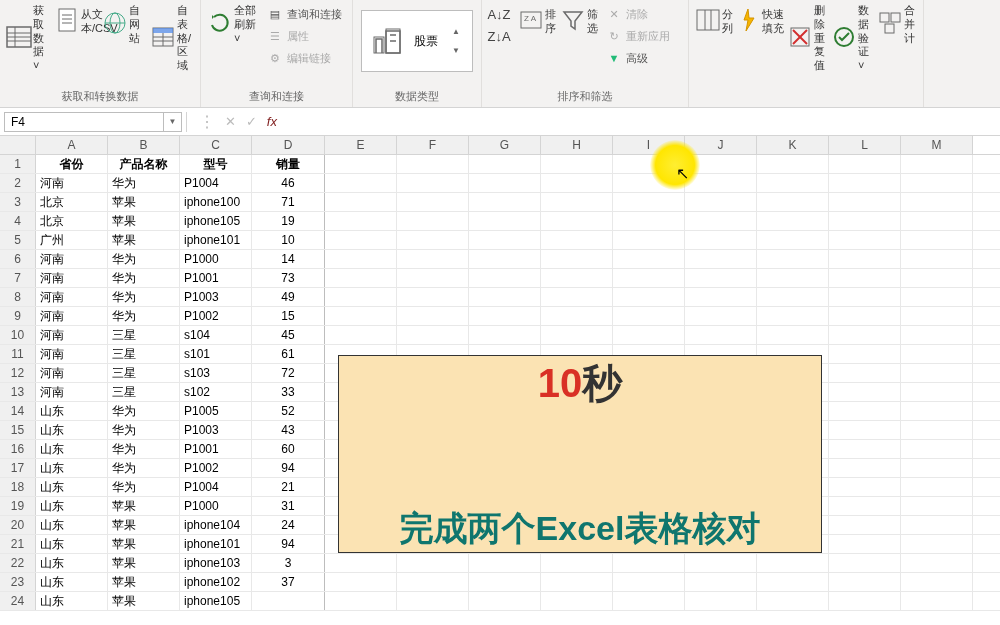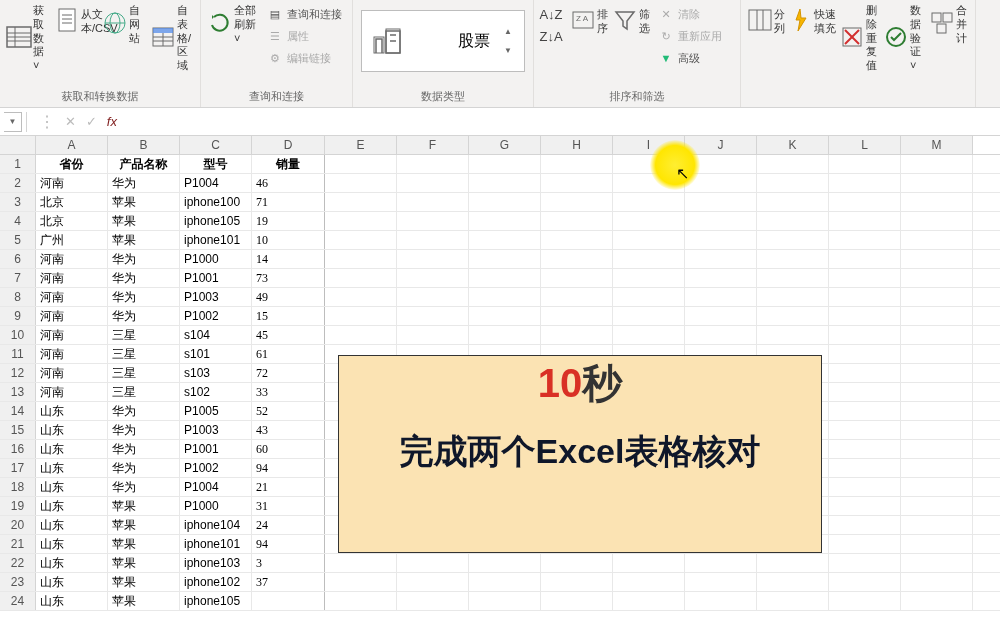--- a/index.html
+++ b/index.html
@@ -15,21 +15,21 @@
 .big-btn .icon { width: 32px; height: 32px; margin-bottom: 3px; display:flex; align-items:center; justify-content:center; }
 .big-btn .cap { width: 100%; }
 
 .small-row { display: flex; flex-direction: column; gap: 2px; padding: 2px 2px; }
 .small-btn { display: flex; align-items: center; font-size: 11px; color: #555; padding: 2px 4px; cursor: pointer; gap:4px; min-width: 80px; }
 .small-btn.disabled { color: #aaa; }
 .small-btn .si { width:16px; height:16px; display:flex; align-items:center; justify-content:center; }
 
 .stock-box { display:flex; align-items:center; height:62px; margin:8px 4px 0 4px; border:1px solid #bdbdbd; background:#fff; padding:0 6px; gap:6px; }
 .stock-box .si { width:40px; height:40px; display:flex; align-items:center; justify-content:center; }
-.stock-box .lbl { font-size:16px;margin-left:44px; }
+.stock-box .lbl { font-size:12px; }
 .stock-box .spin { width:14px; display:flex; flex-direction:column; gap:10px; font-size:8px; color:#666; margin-left:8px; }
 
 
 .fbar { display:flex; align-items:center; height:28px; border-bottom:1px solid #d4d4d4; }
 .namebox-wrap { display:flex; align-items:center; border-right:1px solid #d4d4d4; padding:0 4px; }
 .namebox { width:160px; border:1px solid #bdbdbd; font-size:12px; padding:2px 6px; height:20px; background:#fff; }
 .namebox-dd { width:18px; height:20px; border:1px solid #bdbdbd; border-left:none; display:flex; align-items:center; justify-content:center; font-size:8px; color:#666; cursor:pointer; }
 .fbar-btns { display:flex; align-items:center; gap:10px; padding:0 12px; color:#999; }
 .fbar-btn { cursor:pointer; font-size:13px; }
 .fbar-input { flex:1; border:none; font-size:12px; padding:2px 6px; height:20px; outline:none; }
@@ -41,28 +41,28 @@
 .colhdr { border-right:1px solid #d4d4d4; background:#f0f0f0; font-size:12px; color:#555; text-align:center; line-height:18px; cursor:pointer; }
 .colA{width:72px}.colB{width:72px}.colC{width:72px}.colD{width:73px}
 .colE{width:72px}.colF{width:72px}.colG{width:72px}.colH{width:72px}
 .colI{width:72px}.colJ{width:72px}.colK{width:72px}.colL{width:72px}.colM{width:72px}
 
 .rows { }
 .row { display:flex; height:19px; border-bottom:1px solid #e8e8e8; }
 .rowhdr { width:36px; border-right:1px solid #d4d4d4; background:#f0f0f0; font-size:12px; color:#555; text-align:center; line-height:18px; cursor:pointer; }
 .cell { border-right:1px solid #e8e8e8; font-size:12px; padding:0 4px; line-height:18px; overflow:hidden; white-space:nowrap; }
 .cell.hdr { font-weight:bold; text-align:center; }
-.cell.num { text-align:left;font-family:Liberation Serif, serif; }
+.cell.num { text-align:center; }
 .sep { border-right:1px solid #bdbdbd !important; }
 
 
-.overlay { position:absolute; left:338px; top:355px; width:484px; height:198px; background:#fbe3b3; border:1px solid #333; display:flex; flex-direction:column; align-items:center; justify-content:flex-start; gap:18px; }
+.overlay { position:absolute; left:338px; top:355px; width:484px; height:198px; background:#fbe3b3; border:1px solid #333; display:flex; flex-direction:column; align-items:center; justify-content:space-between; gap:18px; }
 .ov1 { font-size:40px; font-weight:bold; color:#333; }
 .ov1 .red { color:#d93025; }
-.ov2 { font-size:34px; font-weight:bold; color:#0f172a; }
+.ov2 { font-size:34px; font-weight:bold; color:#0f766e; }
 
 
 .cursor-hl { position:absolute; left:650px; top:140px; width:50px; height:50px; border-radius:50%; background:radial-gradient(circle,#ffee32 0%,#ffe600 55%,rgba(255,230,0,0) 72%); pointer-events:none; }
 .cursor-ptr { position:absolute; left:676px; top:164px; font-size:16px; pointer-events:none; color:#000; }
 
 svg { display:block; }
 </style>
 </head>
 <body>
 
@@ -268,20 +268,21 @@
             </svg>
           </span>
         <span class="cap">合并计</span>
       </div>
     </div>
   </div>
 </div>
 
 <div class="fbar">
   <div class="namebox-wrap">
+    <input class="namebox" value="F4" style="">
     <div class="namebox-dd">▼</div>
   </div>
   <div class="fbar-btns">
     <span style="color:#bbb">⋮</span>
     <span class="fbar-btn" style="color:#bbb">✕</span>
     <span class="fbar-btn" style="color:#bbb">✓</span>
     <span class="fbar-btn" style="font-style:italic;color:#7f1d1d">fx</span>
   </div>
   <input class="fbar-input" value="" style="">
 </div>

